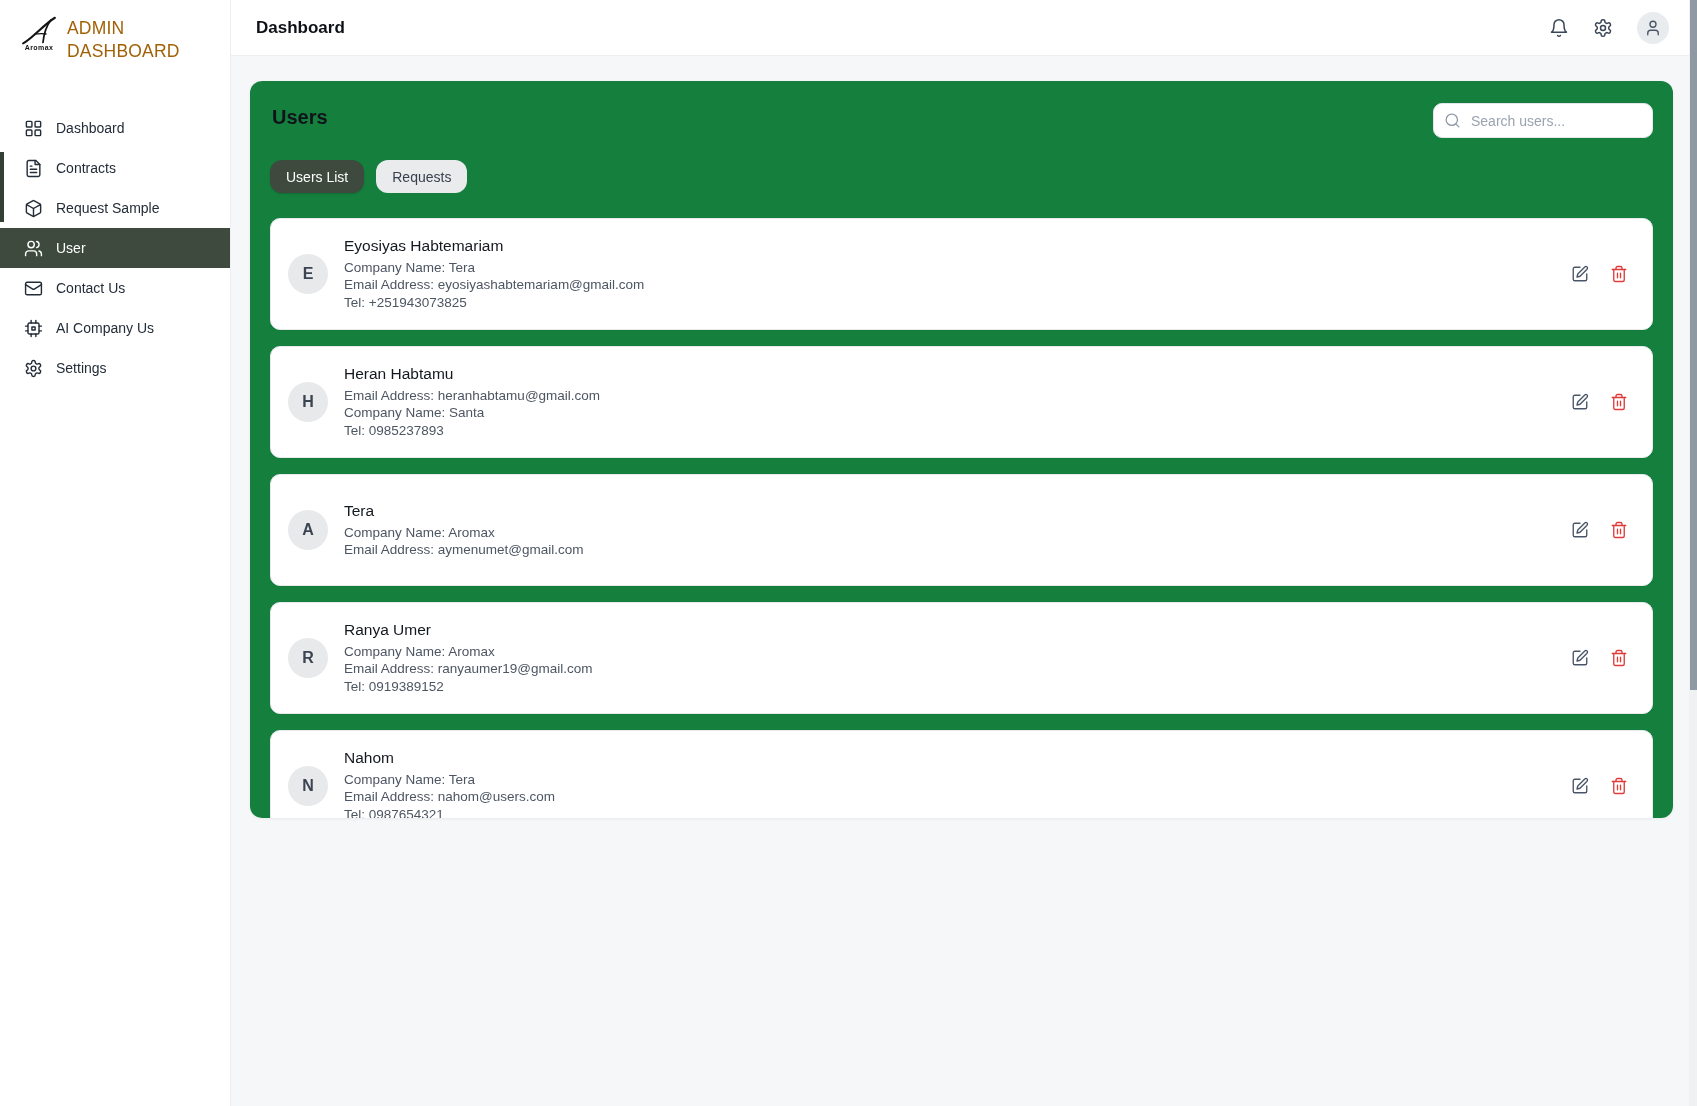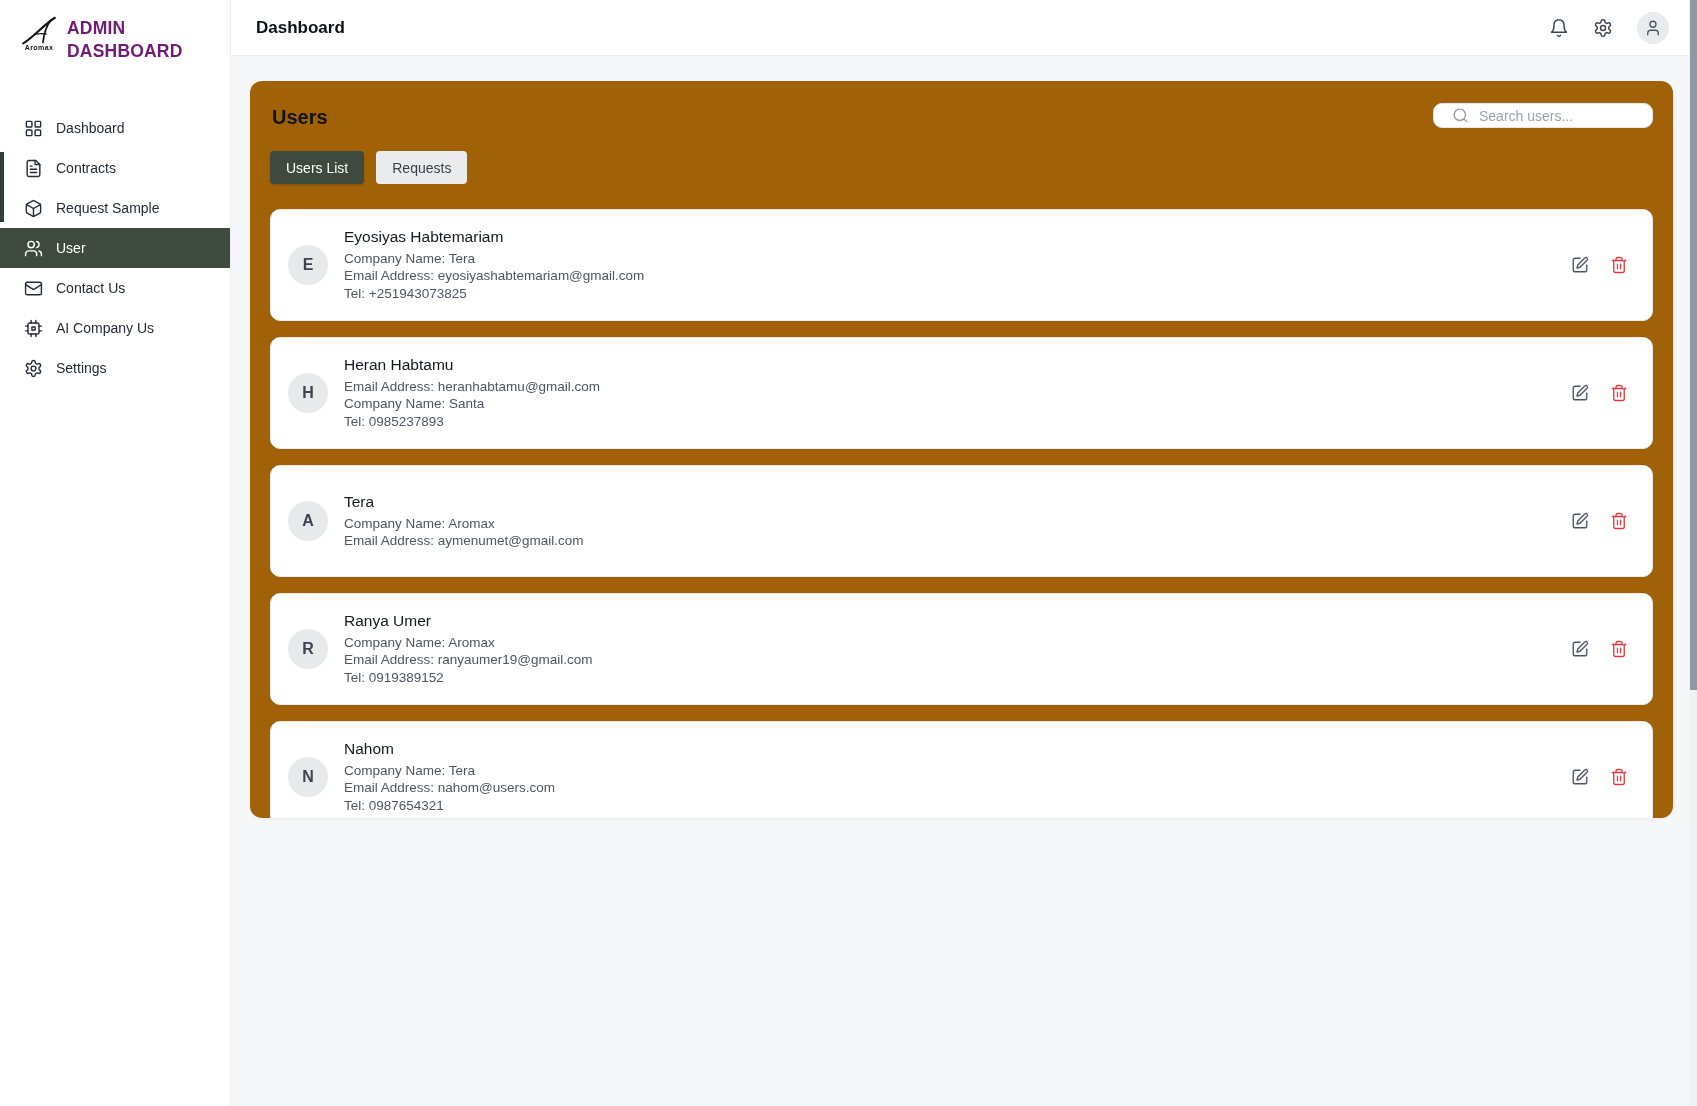--- a/index.html
+++ b/index.html
@@ -10,47 +10,47 @@
   *{box-sizing:border-box}
   body{margin:0;font-family:"Liberation Sans",sans-serif;background:#e6e8eb}
   .app{position:relative;width:1697px;height:1106px;background:var(--backdrop);overflow:hidden}
 
   
   .sidebar{position:absolute;left:0;top:0;width:231px;height:100%;background:#fff;border-right:1px solid #eceef2;z-index:2}
   .brand{display:flex;align-items:flex-start;gap:7px;padding:13px 10px 0 18px}
   .brand-logo{width:42px;text-align:center;padding-top:3px;flex:none}
   .brand-logo svg{width:36px;height:30px;display:block;margin:0 auto}
   .brand-logo-name{font-size:7px;font-weight:700;color:#141414;letter-spacing:.4px;margin-top:-2px}
-  .brand-title{font-size:17.5px;font-weight:700;color:#701a75;line-height:23px;letter-spacing:.2px;padding-top:4px}
+  .brand-title{font-size:17.5px;font-weight:400;color:#a16207;line-height:23px;letter-spacing:.2px;padding-top:4px}
   .nav{position:absolute;top:108px;left:0;right:0}
   .nav-item{display:flex;align-items:center;gap:13px;height:40px;padding:0 14px 0 24px;color:#232d38;font-size:14px;font-weight:500;cursor:pointer}
   .nav-item svg{width:19px;height:19px;flex:none}
   .nav-item--active{background:var(--accent);color:#fff}
   .nav-strip{position:absolute;left:0;top:152px;width:4px;height:70px;background:#333e34;z-index:3}
 
   
   .topbar{position:absolute;left:231px;right:0;top:0;height:56px;background:#fff;border-bottom:1px solid #edeff2;display:flex;align-items:center;justify-content:space-between;padding:0 28px 0 25px}
   .topbar h1{font-size:17px;font-weight:700;color:#0d1117;margin:0}
   .topbar-actions{display:flex;align-items:center;gap:24px}
   .icon-btn{background:none;border:0;padding:0;color:#3a4656;cursor:pointer;display:flex}
   .icon-btn svg{width:20px;height:20px}
   .avatar-btn{width:32px;height:32px;border-radius:50%;background:#e9ecef;border:0;display:flex;align-items:center;justify-content:center;color:#4a5565;cursor:pointer;flex:none}
   .avatar-btn svg{width:18px;height:18px}
 
   
   .content{position:absolute;left:231px;top:56px;right:0;bottom:0}
-  .panel{position:absolute;left:19px;top:25px;width:1423px;height:737px;background:#a16207;border-radius:12px;box-shadow:0 1px 3px rgba(16,24,40,.06);overflow:hidden;padding:0 20px}
+  .panel{position:absolute;left:19px;top:25px;width:1423px;height:737px;background:#15803d;border-radius:12px;box-shadow:0 1px 3px rgba(16,24,40,.06);overflow:hidden;padding:0 20px}
   .panel-head{display:flex;align-items:flex-start;justify-content:space-between;padding-top:19px}
   .panel-head h2{margin:0;font-size:20px;font-weight:700;color:#10141a;padding:6px 0 0 2px}
-  .search{display:flex;align-items:center;gap:8px;width:220px;height:25px;border:1.5px solid #e3e6eb;border-radius:9px;padding:0 18px;background:#fff;margin-top:3px}
+  .search{display:flex;align-items:center;gap:8px;width:220px;height:35px;border:1.5px solid #e3e6eb;border-radius:9px;padding:0 10px;background:#fff;margin-top:3px}
   .search svg{width:17px;height:17px;color:#8d97a5;flex:none}
   .search input{border:0;outline:0;width:100%;font:14px "Liberation Sans",sans-serif;color:#333;background:transparent}
   .search input::placeholder{color:#9aa3b0}
   .tabs{display:flex;gap:12px;margin-top:22px}
-  .tab{height:33px;padding:0 16px;border:0;border-radius:4px;font:500 14px "Liberation Sans",sans-serif;background:#e9ebed;color:#39414d;cursor:pointer}
+  .tab{height:33px;padding:0 16px;border:0;border-radius:12px;font:500 14px "Liberation Sans",sans-serif;background:#e9ebed;color:#39414d;cursor:pointer}
   .tab--active{background:var(--accent);color:#fff;box-shadow:0 1px 2px rgba(0,0,0,.18)}
 
   .cards{margin-top:25px;display:flex;flex-direction:column;gap:16px}
   .card{display:flex;align-items:center;height:112px;flex:none;border:1px solid #e8eaee;border-radius:10px;background:#fff;box-shadow:0 1px 2px rgba(16,24,40,.04);padding:0 24px 0 17px}
   .avatar{width:40px;height:40px;border-radius:50%;background:#e7e9eb;display:flex;align-items:center;justify-content:center;font-size:16px;font-weight:600;color:#3b4450;flex:none}
   .card-info{margin-left:16px;flex:1;min-width:0}
   .card-name{font-size:15.5px;font-weight:400;color:#14181f;margin-bottom:4px}
   .card-line{font-size:13.5px;color:#4d5663;line-height:17.5px}
   .card-actions{display:flex;align-items:center;gap:21px}
   .action-btn{background:none;border:0;padding:0;cursor:pointer;display:flex}

